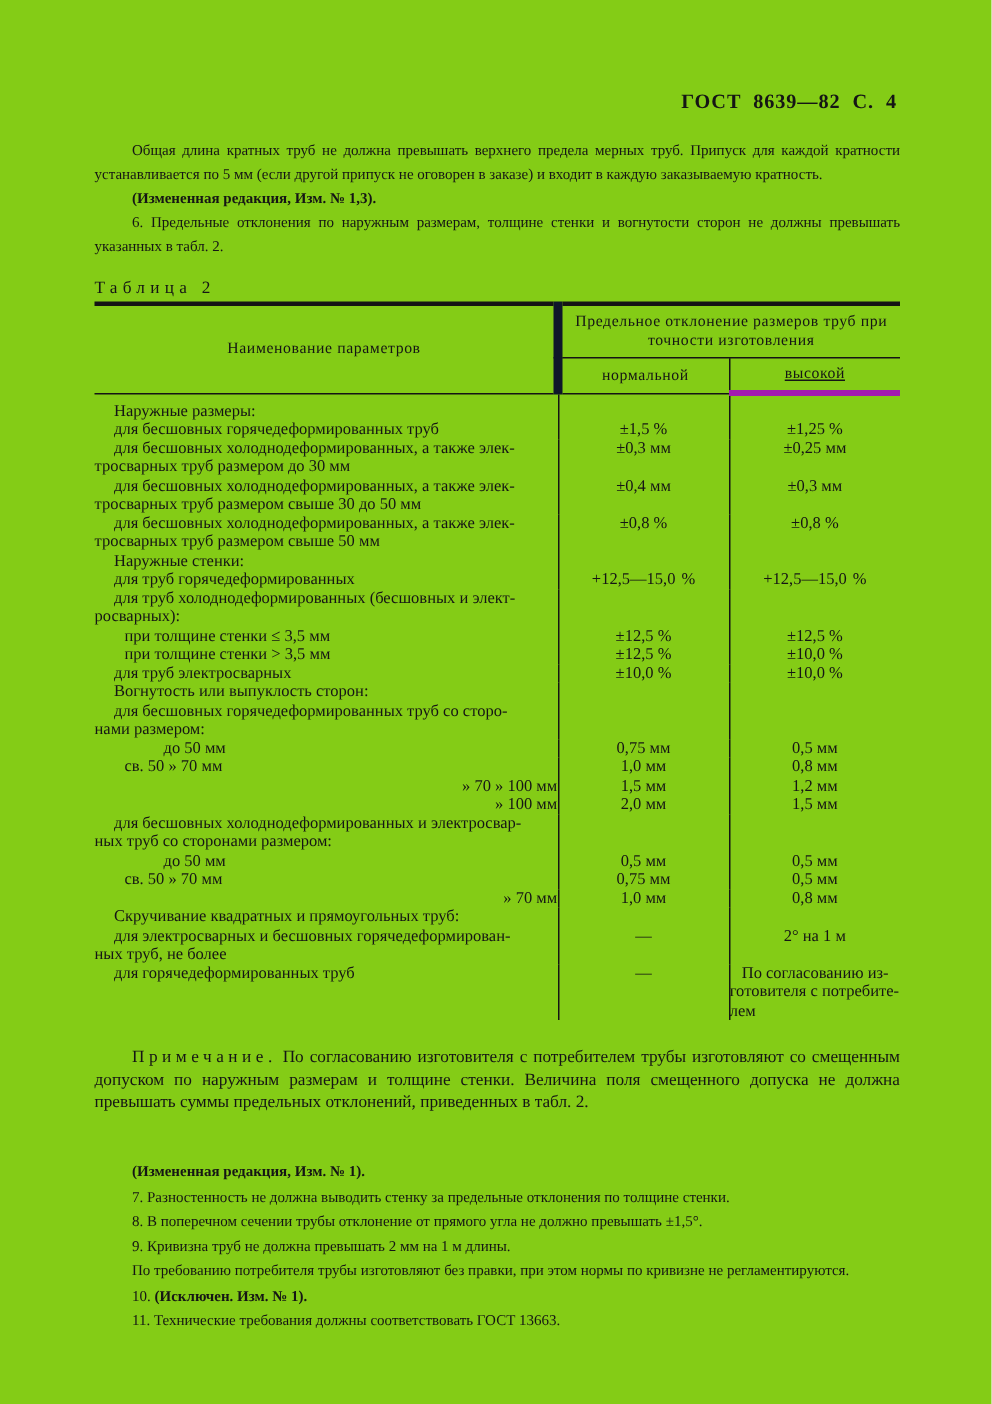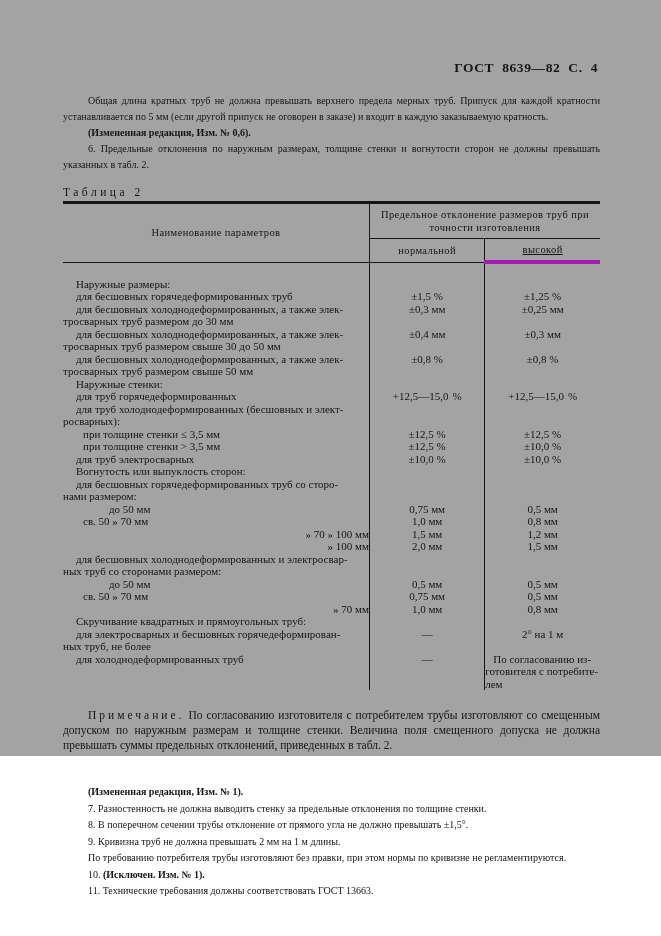--- a/index.html
+++ b/index.html
@@ -4,23 +4,23 @@
 <style>
   html, body { margin: 0; padding: 0; background: #ffffff; }
   body {
     width: 661px; height: 936px; overflow: hidden;
     font-family: "Liberation Serif", "DejaVu Serif", serif;
     color: #151515;
     -webkit-font-smoothing: antialiased;
   }
   .page {
     box-sizing: border-box;
-    width: 661px; height: 756px;
+    width: 661px; height: 936px;
     padding: 60px 61px 0 63px;
-    background: #a3a3a3;
+    background: #84cc16;
     position: relative;
   }
   .doc-header {
     text-align: right;
     font-weight: bold;
     font-size: 13.5px;
     letter-spacing: 0.6px;
     word-spacing: 4px;
     padding-right: 2px;
   }
@@ -49,21 +49,21 @@
   }
   table.tol th {
     font-weight: normal;
     font-size: 10.5px;
     line-height: 13px;
     letter-spacing: 0.4px;
     padding: 4px 4px;
     vertical-align: middle;
     text-align: center;
   }
-  th.h-params { width: 298px; border-right: 1px solid #0f172a; border-bottom: 1px solid #141414; }
+  th.h-params { width: 298px; border-right: 6px solid #0f172a; border-bottom: 1px solid #141414; }
   th.h-dev    { border-bottom: 1px solid #141414; padding: 3px 20px 4px; }
   th.h-normal { width: 120px; border-right: 1px solid #141414; border-bottom: 1px solid #141414; padding: 5px 2px; }
   th.h-high   { border-bottom: 4px solid #a21caf; padding: 5px 2px; text-decoration: underline; }
   table.tol td {
     font-size: 11px;
     line-height: 12.5px;
     padding: 0;
     vertical-align: top;
   }
   td.c-label {
@@ -73,21 +73,21 @@
   }
   td.c-label.ind1 { text-indent: 13px; }
   td.c-label.ind2 { text-indent: 20px; }
   td.c-label.ind3 { text-indent: 26px; text-align: right; }
   td.c-label.ind4 { text-indent: 46px; }
   td.c-val { text-align: center; }
   td.c-val.n { border-right: 1px solid #141414; }
   td.vb { vertical-align: bottom; text-align: center; }
   td.vm { vertical-align: middle; }
   td.val-left { text-align: left; padding-left: 3px; text-indent: 8px; }
-  tbody tr:first-child td { padding-top: 15px; margin-top: 28px; }
+  tbody tr:first-child td { padding-top: 5px; margin-top: 28px; }
   .frac { display: inline-flex; align-items: center; gap: 4px; }
   .frac .stack { display: inline-flex; flex-direction: row; line-height: 12px; text-align: left; }
   .note {
     margin-top: 18px;
     font-size: 11.5px;
     line-height: 15px;
     text-align: justify;
     text-indent: 25px;
   }
   .note-label { letter-spacing: 3px; }
@@ -96,21 +96,21 @@
 </style>
 </head>
 <body>
 
 <div class="page">
 
   <div class="doc-header">ГОСТ 8639—82 С. 4</div>
 
   <div class="paras" id="intro-paras">
       <p class="para"><span>Общая длина кратных труб не должна превышать верхнего предела мерных труб. Припуск для каждой кратности устанавливается по 5 мм (если другой припуск не оговорен в заказе) и входит в каждую заказываемую кратность.</span></p>
-      <p class="para"><span class="b">(Измененная редакция, Изм. № 0,6).</span></p>
+      <p class="para"><span class="b">(Измененная редакция, Изм. № 1,3).</span></p>
       <p class="para"><span>6. Предельные отклонения по наружным размерам, толщине стенки и вогнутости сторон не должны превышать указанных в табл. 2.</span></p>
     </div>
 
   <div class="table-caption">Таблица 2</div>
 
   <table class="tol">
     <thead>
       <tr>
         <th class="h-params" rowspan="2">Наименование параметров</th>
         <th class="h-dev" colspan="2">Предельное отклонение размеров труб при точности изготовления</th>
@@ -242,21 +242,21 @@
           <td class="c-label ind1">Скручивание квадратных и прямоугольных труб:</td>
           <td class="c-val n"></td>
           <td class="c-val h"></td>
         </tr>
         <tr>
           <td class="c-label ind1">для электросварных и бесшовных горячедеформирован-<br>ных труб, не более</td>
           <td class="c-val n vb">—</td>
           <td class="c-val h vb">2° на 1 м</td>
         </tr>
         <tr>
-          <td class="c-label ind1">для холоднодеформированных труб</td>
+          <td class="c-label ind1">для горячедеформированных труб</td>
           <td class="c-val n">—</td>
           <td class="c-val h val-left">По согласованию из-<br>готовителя с потребите-<br>лем</td>
         </tr>
       </tbody>
   </table>
 
   <p class="note"><span class="note-label">Примечание.</span><span> По согласованию изготовителя с потребителем трубы изготовляют со смещенным допуском по наружным размерам и толщине стенки. Величина поля смещенного допуска не должна превышать суммы предельных отклонений, приведенных в табл. 2.</span></p>
 
   <div class="paras paras-bottom" id="closing-paras">
       <p class="para"><span class="b">(Измененная редакция, Изм. № 1).</span></p>

